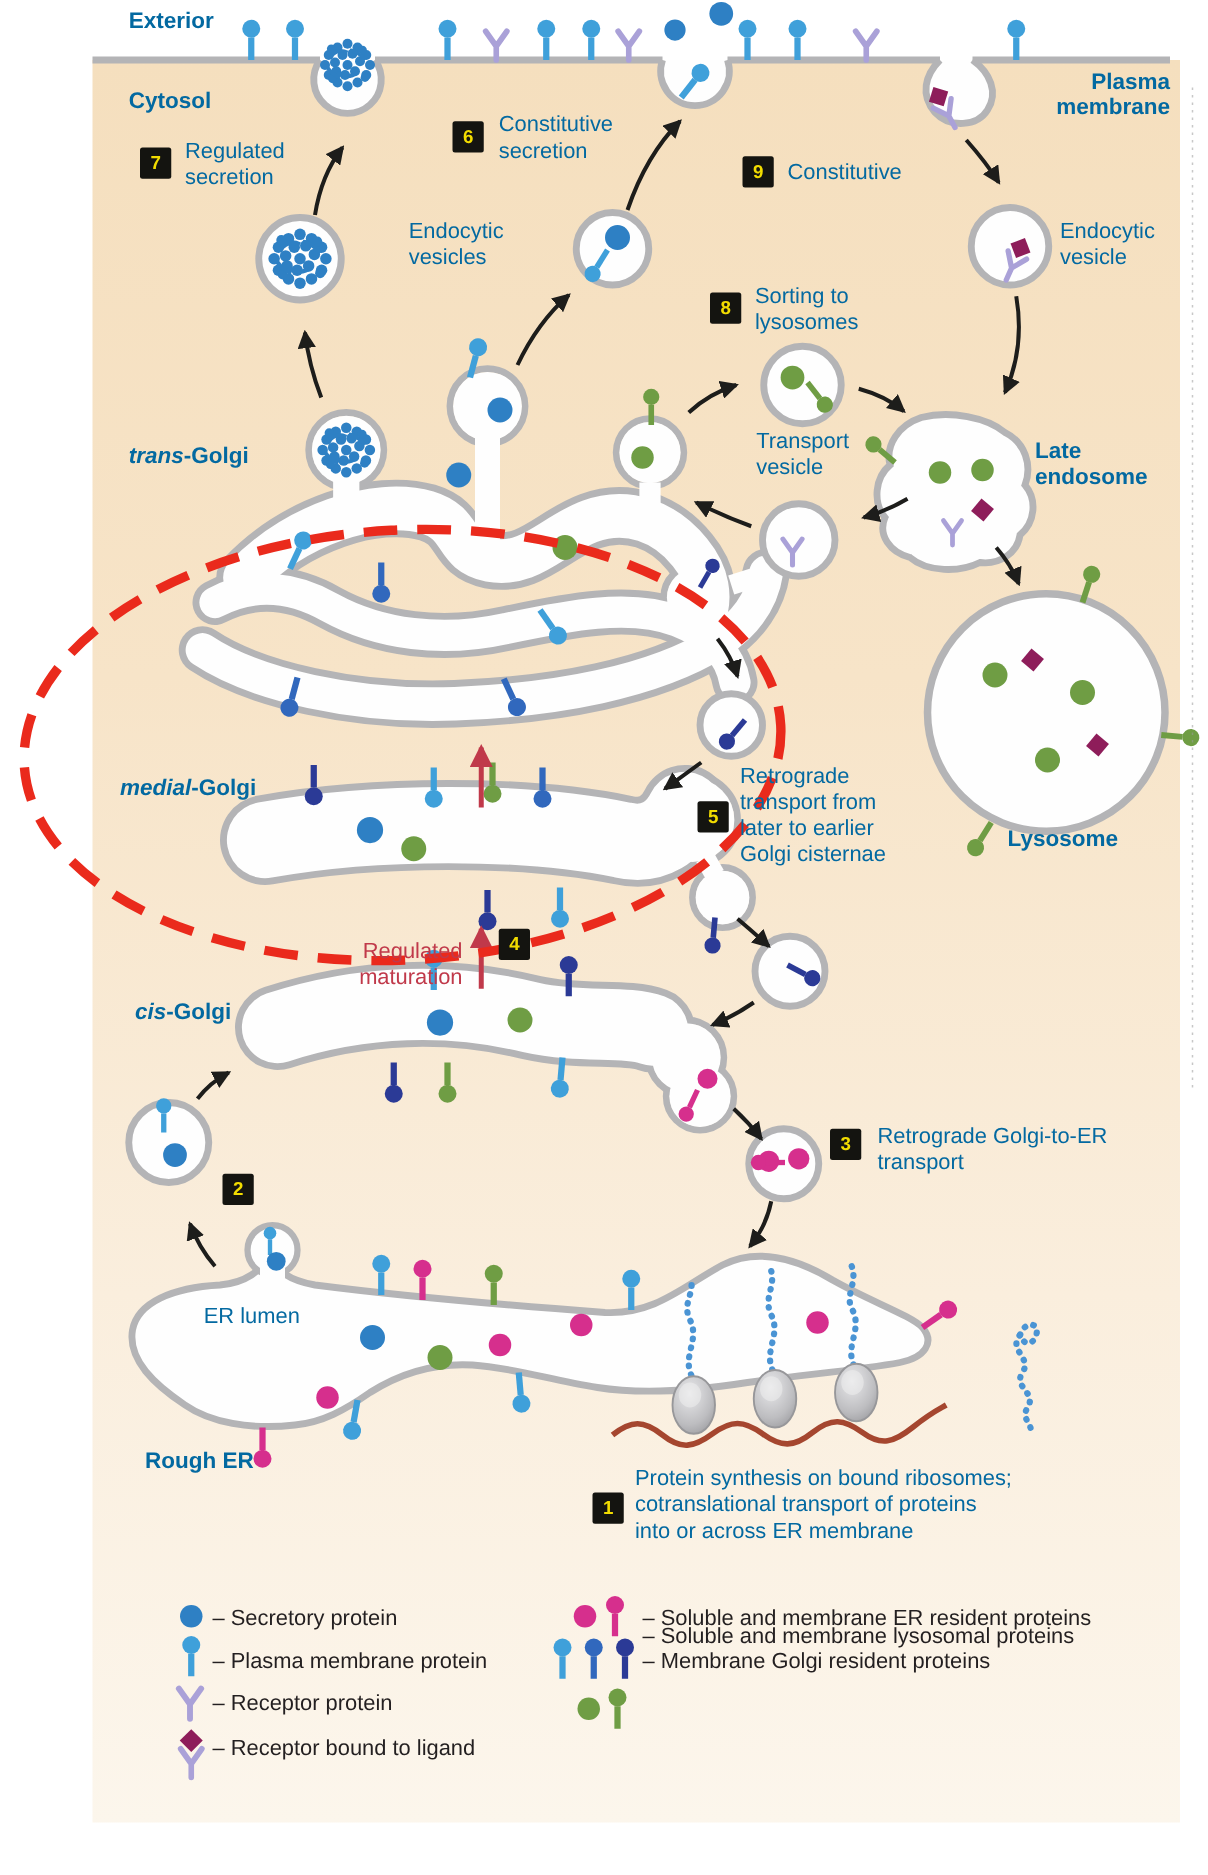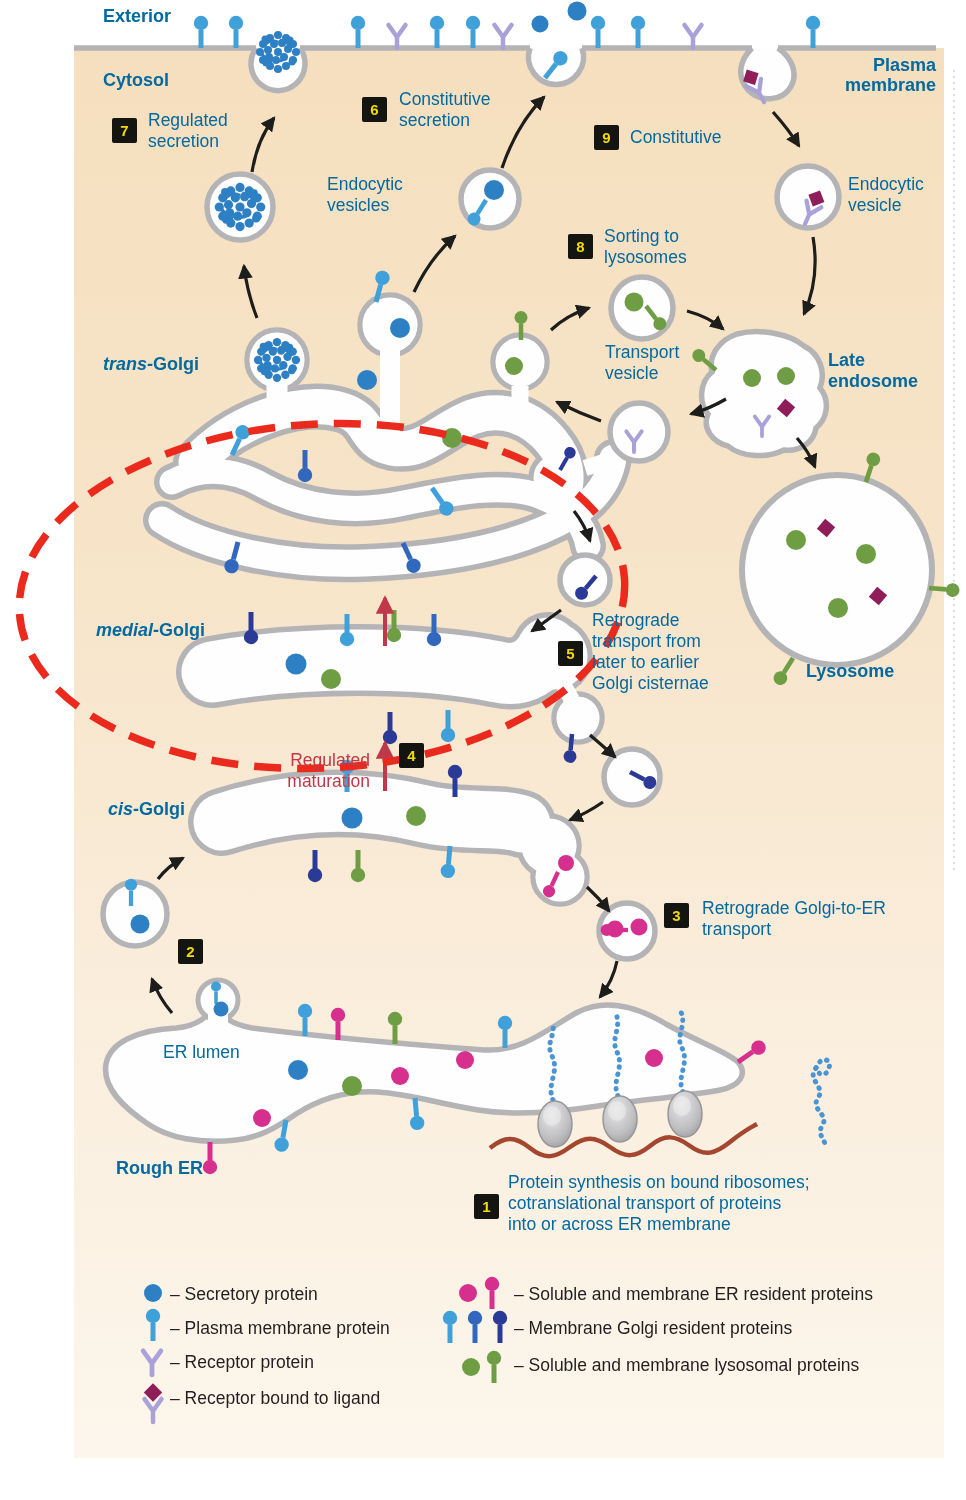--- a/index.html
+++ b/index.html
@@ -452,15 +452,15 @@
   <div>cotranslational transport of proteins</div>
   <div>into or across ER membrane</div>
 </div>
 
 <div class="legend-text" style="left:170px;top:1284px">– Secretory protein</div>
 <div class="legend-text" style="left:170px;top:1318px">– Plasma membrane protein</div>
 <div class="legend-text" style="left:170px;top:1352px">– Receptor protein</div>
 <div class="legend-text" style="left:170px;top:1388px">– Receptor bound to ligand</div>
 <div class="legend-text" style="left:514px;top:1284px">– Soluble and membrane ER resident proteins</div>
 <div class="legend-text" style="left:514px;top:1318px">– Membrane Golgi resident proteins</div>
-<div class="legend-text" style="left:514px;top:1355px">– Soluble and membrane lysosomal proteins</div>
+<div class="legend-text" style="left:514px;top:1298px">– Soluble and membrane lysosomal proteins</div>
 
 </div>
 
 </body></html>

